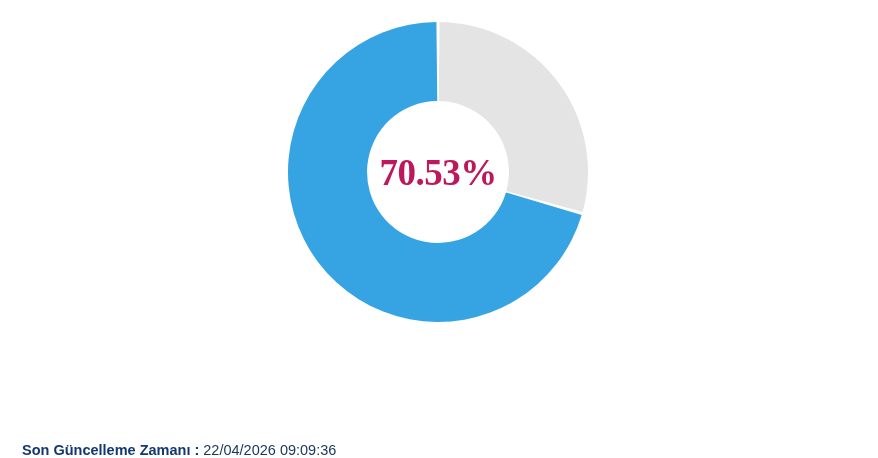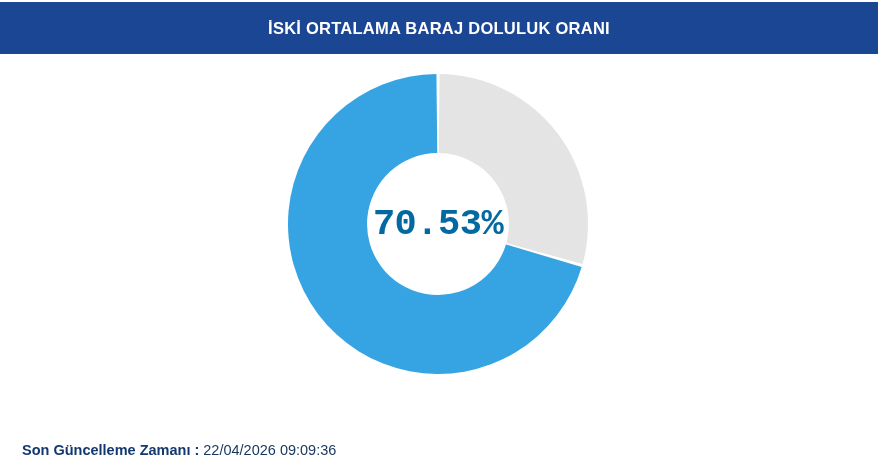--- a/index.html
+++ b/index.html
@@ -71,25 +71,25 @@
     left: 0;
     top: 0;
     width: 300px;
     height: 300px;
     display: flex;
     align-items: center;
     justify-content: center;
     pointer-events: none;
   }
   .donut-center-label span {
-    color: #0369a1;
+    color: #be185d;
     font-size: 37px;
     font-weight: bold;
     letter-spacing: -0.5px;
-    font-family: Liberation Mono, monospace;
+    font-family: Liberation Serif, serif;
   }
 
   
   .footer {
     flex: 0 0 auto;
     height: 62px;
     padding-left: 22px;
     display: flex;
     align-items: flex-end;
     padding-top: 6px;
@@ -110,23 +110,20 @@
     color: #17355f;
   }
 </style>
 </head>
 <body>
 
 <div class="page">
 
   <div class="header-spacer"></div>
 
-  <div class="header-bar">
-    <div class="header-title">İSKİ ORTALAMA BARAJ DOLULUK ORANI</div>
-  </div>
 
   <div class="chart-area">
     <div class="donut-wrap">
       <svg class="donut-svg" viewBox="0 0 300 300">
 
         <path id="slice-empty" fill="#e4e4e4" d="M 151.57076761743684 0.008224595173174976 A 150 150 0 0 1 294.5501635997502 190.06557379204068 L 218.37222738268184 168.95101640363524 A 70.95 70.95 0 0 0 150.74297308304762 79.05389023351691 Z"></path>
 
         <path id="slice-full" fill="#36a4e3" d="M 293.67939129093844 193.08401696993218 A 150 150 0 1 1 148.42923238256307 0.008224595173174976 L 149.25702691695233 79.05389023351691 A 70.95 70.95 0 1 0 217.9603520806139 170.37874002677793 Z"></path>
       </svg>
       <div class="donut-center-label">

